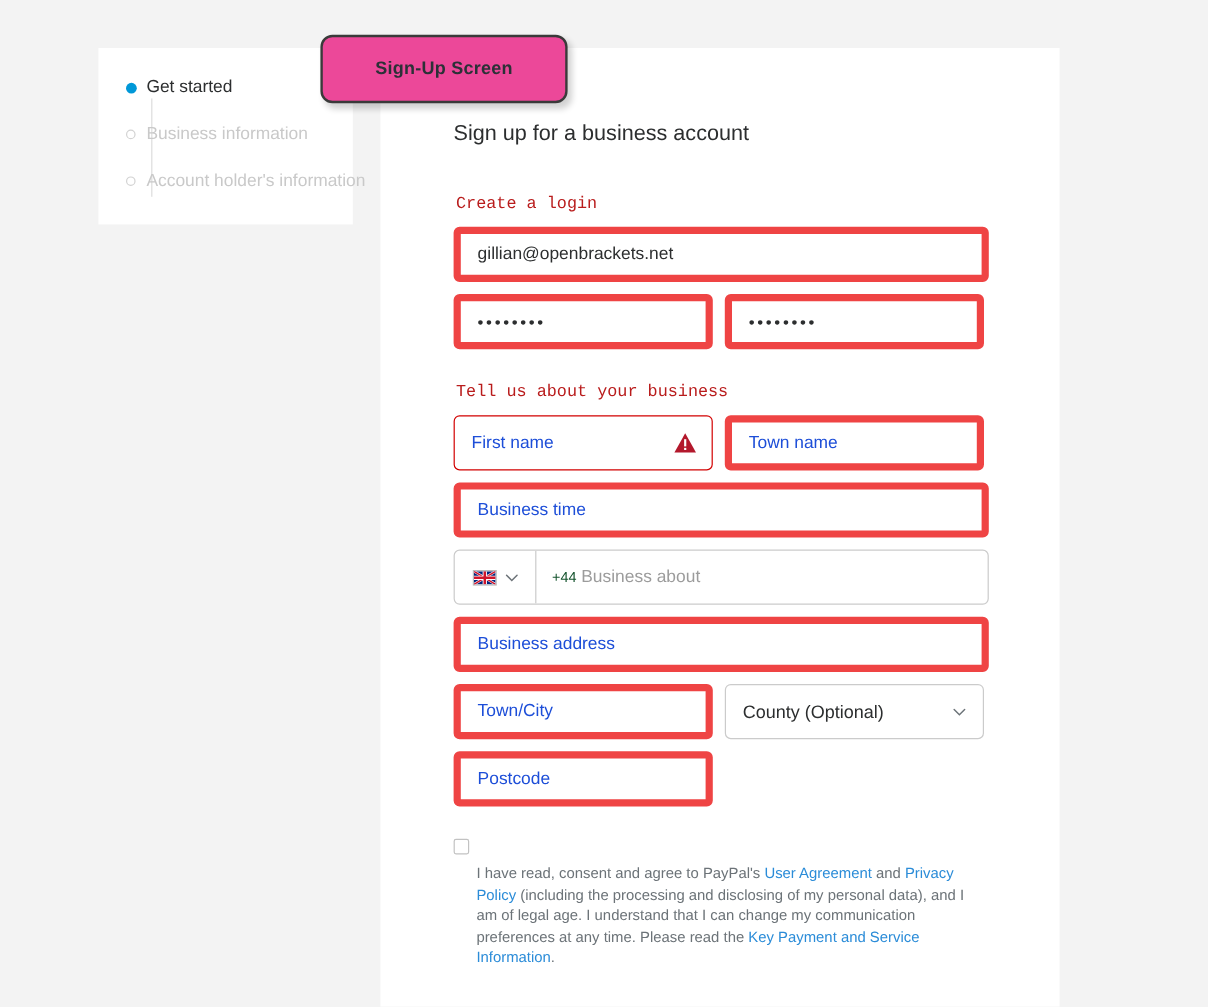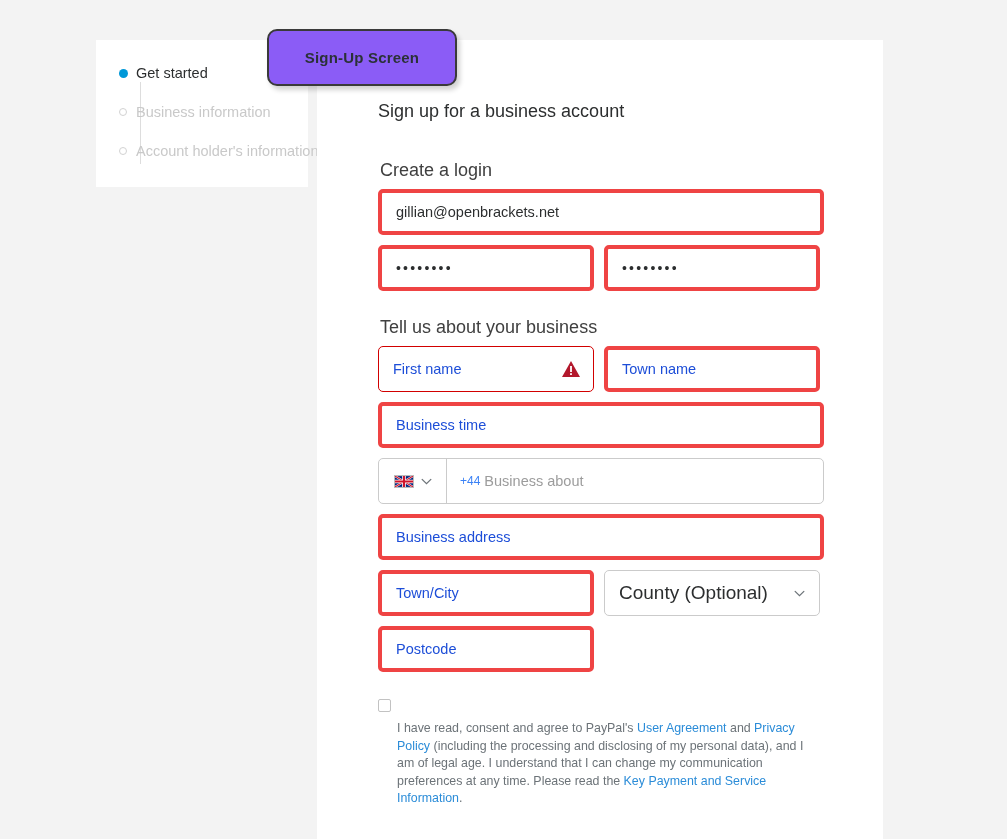--- a/index.html
+++ b/index.html
@@ -12,21 +12,21 @@
   }
   #page {
     position: relative;
     width: 1007px; height: 839px;
     background: #f3f3f3;
   }
 
   
   .steps-card {
     position: absolute;
-    left: 96px; top: 40px;
+    left: 82px; top: 40px;
     width: 212px; height: 147px;
     background: #ffffff;
   }
   .steps-list {
     position: absolute;
     left: 18px; top: 26px;
   }
   .step-row {
     position: relative;
     height: 39px;
@@ -69,22 +69,22 @@
     color: #2c2e2f;
     padding-left: 4px;
     white-space: nowrap;
   }
   .step-label.muted { color: #c9c9c9; }
 
   
   .callout {
     position: absolute;
     left: 267px; top: 29px;
-    width: 190px; height: 57px;
-    background: #8b5cf6;
+    width: 206px; height: 57px;
+    background: #ec4899;
     border: 2px solid #3a3a3a;
     border-radius: 10px;
     box-shadow: 3px 4px 5px rgba(0,0,0,0.18);
     display: flex;
     align-items: center;
     justify-content: center;
     z-index: 20;
   }
   .callout-text {
     font-size: 15px;
@@ -110,35 +110,36 @@
 
   .page-title {
     font-size: 18px;
     color: #2c2e2f;
     line-height: 26px;
     margin: 0 0 38px 0;
     font-weight: normal;
   }
 
   .section-label {
-    font-size: 18px;
-    color: #404040;
+    font-size: 14px;
+    color: #b91c1c;
     margin: 0 0 11px 2px;
     line-height: 16px;
+    font-family: Liberation Mono, monospace;
   }
 
   .row {
     display: flex;
     gap: 10px;
     margin-bottom: 10px;
   }
 
   .field {
     height: 46px;
-    border: 4px solid #ef4444;
+    border: 6px solid #ef4444;
     border-radius: 5px;
     background: #ffffff;
     display: flex;
     align-items: center;
     padding: 0 14px;
     font-size: 14.5px;
     color: #2c2e2f;
     position: relative;
   }
   .field.full { width: 446px; }
@@ -191,41 +192,41 @@
   }
   .phone-input {
     flex: 1;
     display: flex;
     align-items: center;
     padding-left: 13px;
     gap: 4px;
   }
   .cc {
     font-size: 12px;
-    color: #3b82f6;
+    color: #14532d;
   }
   .phone-ph {
     font-size: 14.5px;
     color: #9c9c9c;
   }
 
   
   .select-field {
     width: 216px;
     height: 46px;
     border: 1px solid #cbcbcb;
     border-radius: 5px;
     display: flex;
     align-items: center;
     justify-content: space-between;
     padding: 0 14px;
     background: #fff;
   }
   .select-text {
-    font-size: 19px;
+    font-size: 15px;
     color: #2c2e2f;
   }
 
   
   .legal-block {
     display: flex;
     margin-top: 24px;
     width: 446px;
   }
   .chk {

